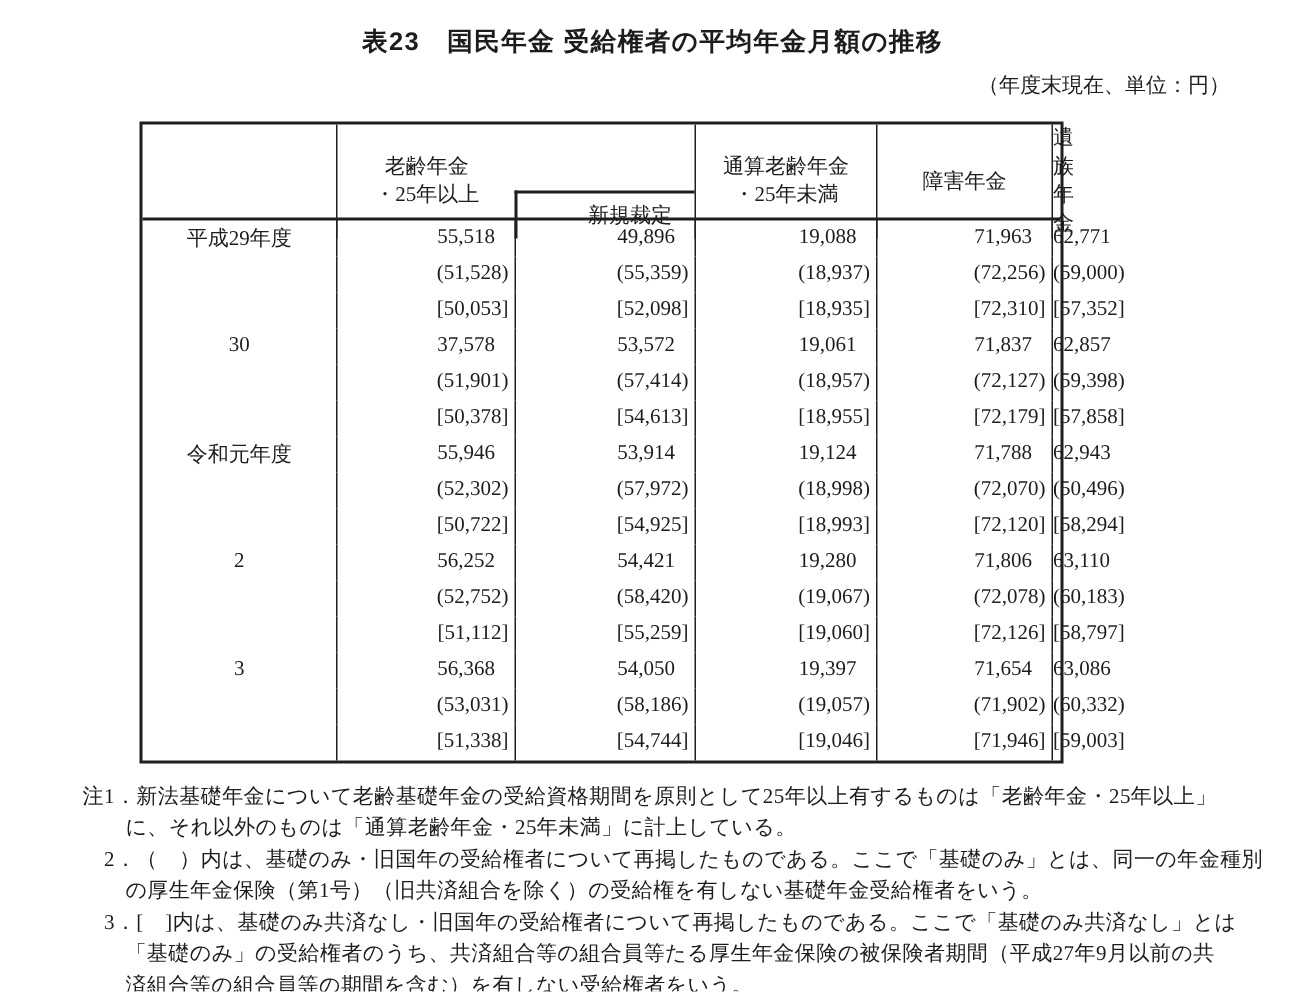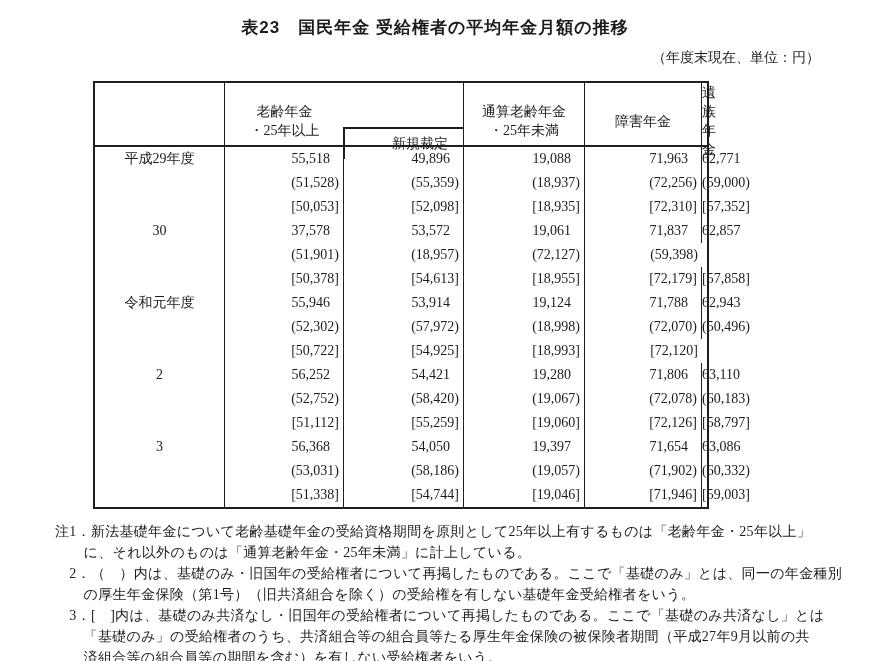--- a/index.html
+++ b/index.html
@@ -119,20 +119,21 @@
         <div class="td year">30</div>
         <div class="td num">37,578</div>
         <div class="td num">53,572</div>
         <div class="td num">19,061</div>
         <div class="td num">71,837</div>
         <div class="td num">62,857</div>
       </div>
       <div class="tr line-paren">
         <div class="td year"></div>
         <div class="td num">(51,901)</div>
+        <div class="td num">(57,414)</div>
         <div class="td num">(18,957)</div>
         <div class="td num">(72,127)</div>
         <div class="td num">(59,398)</div>
       </div>
       <div class="tr line-bracket">
         <div class="td year"></div>
         <div class="td num">[50,378]</div>
         <div class="td num">[54,613]</div>
         <div class="td num">[18,955]</div>
         <div class="td num">[72,179]</div>
@@ -153,20 +154,21 @@
         <div class="td num">(18,998)</div>
         <div class="td num">(72,070)</div>
         <div class="td num">(50,496)</div>
       </div>
       <div class="tr line-bracket">
         <div class="td year"></div>
         <div class="td num">[50,722]</div>
         <div class="td num">[54,925]</div>
         <div class="td num">[18,993]</div>
         <div class="td num">[72,120]</div>
+        <div class="td num">[58,294]</div>
       </div>
       <div class="tr line-plain">
         <div class="td year">2</div>
         <div class="td num">56,252</div>
         <div class="td num">54,421</div>
         <div class="td num">19,280</div>
         <div class="td num">71,806</div>
         <div class="td num">63,110</div>
       </div>
       <div class="tr line-paren">

